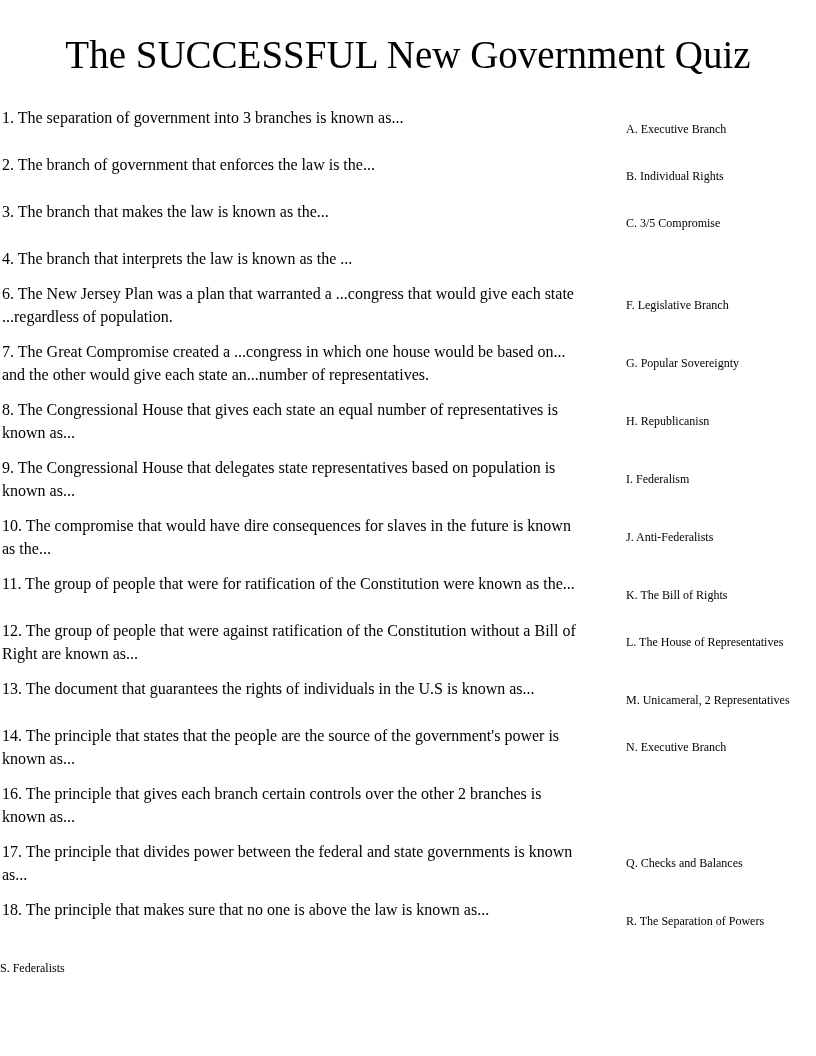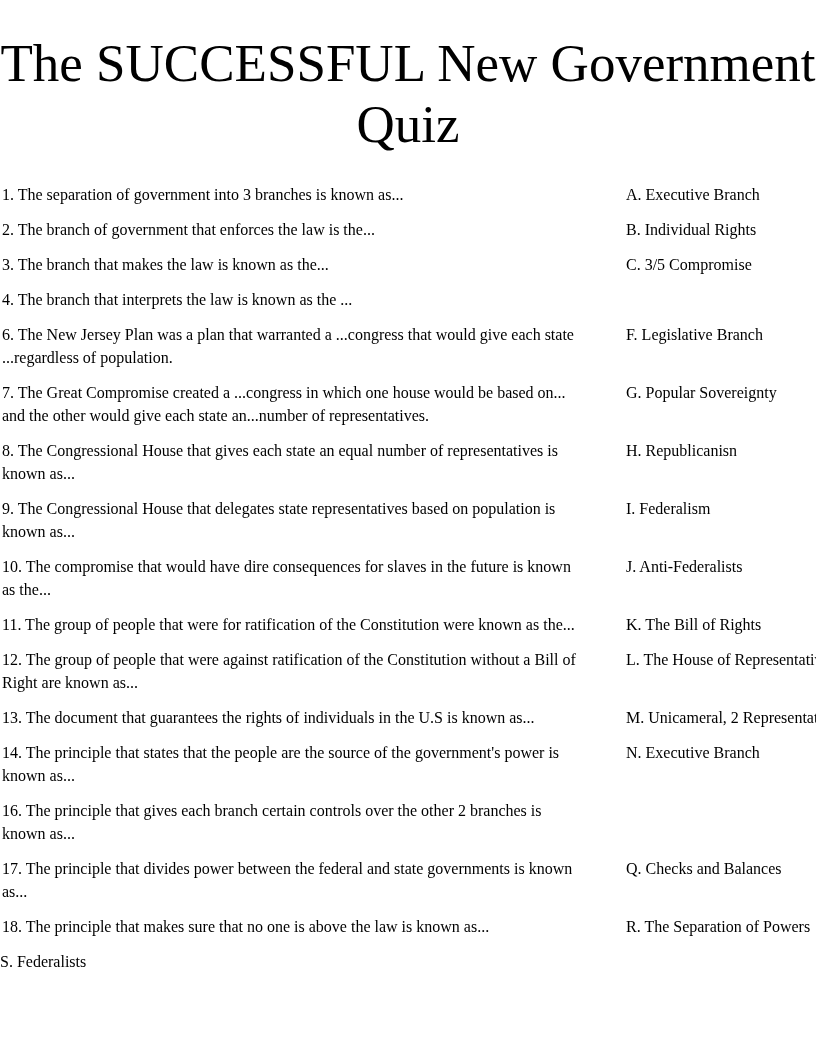--- a/index.html
+++ b/index.html
@@ -13,21 +13,21 @@
     color: #000000;
     font-family: "Liberation Serif", "DejaVu Serif", serif;
     overflow: hidden;
   }
   .page {
     width: 816px;
     height: 1056px;
     position: relative;
   }
   .title {
-    font-size: 53px;
+    font-size: 39px;
     font-weight: 400;
     text-align: center;
     margin: 33px 0 0 0;
     line-height: 1.15;
     letter-spacing: 0;
   }
   .rows {
     margin-top: 28px;
   }
   .row {
@@ -36,23 +36,24 @@
     margin-bottom: 12px;
     gap: 28px;
   }
   .q {
     font-size: 16px;
     line-height: 23px;
     padding-left: 2px;
     white-space: pre-line; 
   }
   .a {
-    font-size: 16px;
+    font-size: 12px;
     line-height: 23px;
     white-space: nowrap;
+    margin-top: 12px;
   }
 </style>
 </head>
 <body>
 
 <div class="page">
   <h1 class="title">The SUCCESSFUL New Government Quiz</h1>
   <main class="rows" id="quiz-rows">
       <div class="row">
         <div class="q">1. The separation of government into 3 branches is known as...</div>

